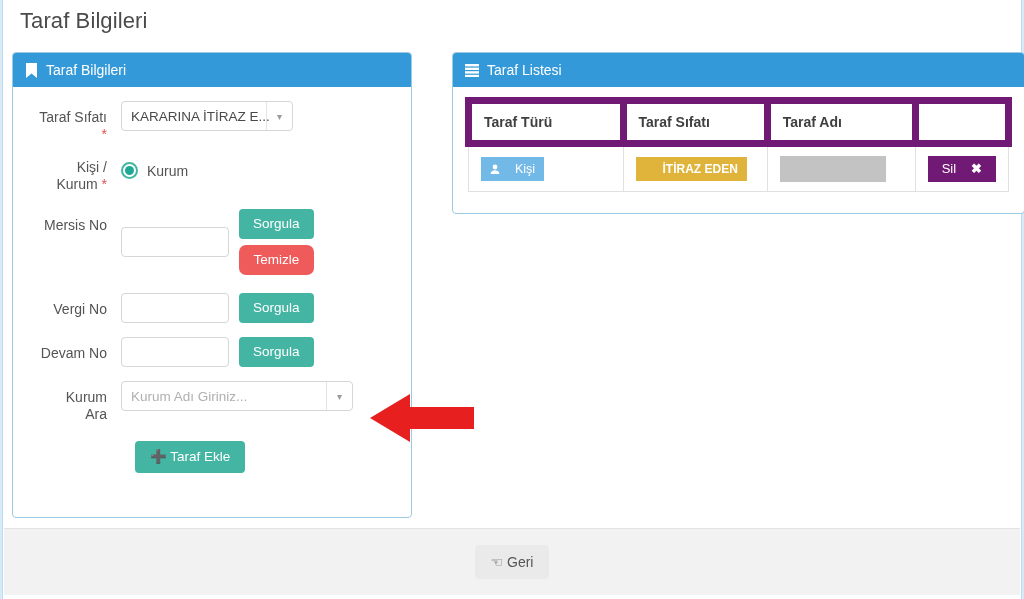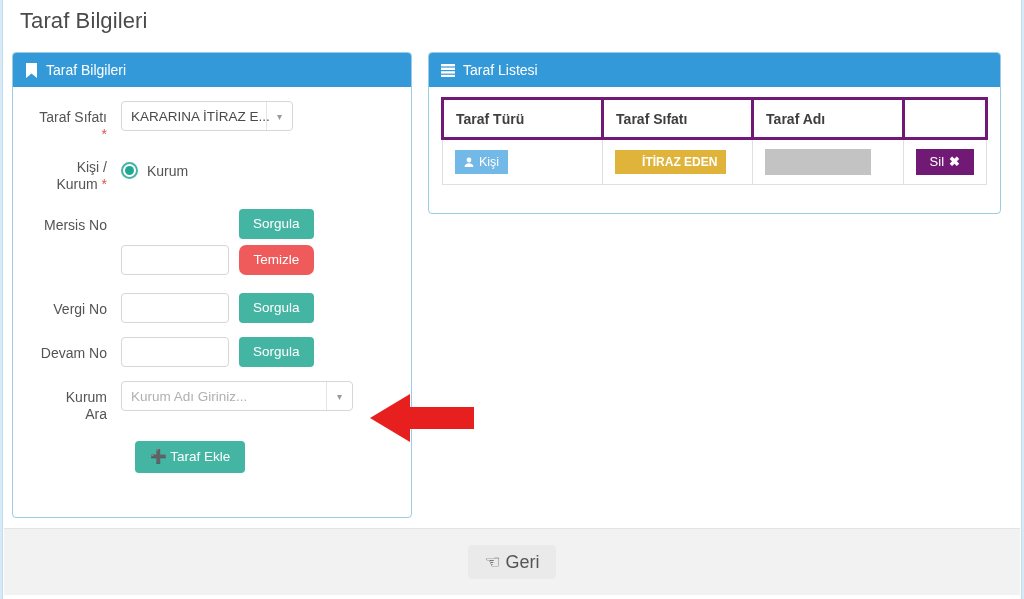--- a/index.html
+++ b/index.html
@@ -47,42 +47,42 @@
     font-size: 14px;
     padding: 9px 12px;
     display: flex;
     align-items: center;
     gap: 8px;
     border-radius: 3px 3px 0 0;
   }
   .panel-head .ico { display: inline-flex; align-items: center; }
 
   #panel-left  { left: 12px;  top: 52px; width: 400px; height: 466px; }
-  #panel-right { left: 428px; top: 52px; width: 573px; height: 162px; }
+  #panel-right { left: 452px; top: 52px; width: 573px; height: 162px; }
 
   .panel-body { padding: 14px 16px 10px 12px; }
 
   
   .frow {
     display: flex;
     align-items: flex-start;
     margin-bottom: 14px;
   }
   .flabel {
     width: 96px;
     flex: 0 0 96px;
     text-align: right;
     padding-right: 14px;
     font-size: 14px;
     color: #545454;
     line-height: 17px;
     padding-top: 8px;
   }
   .flabel .req { color: #d9534f; font-size: 14px; }
-  .fctrl { flex: 1 1 auto; display: flex; align-items: flex-end; gap: 10px; flex-wrap: wrap; }
+  .fctrl { flex: 1 1 auto; display: flex; align-items: center; gap: 10px; flex-wrap: wrap; }
 
   .selbox {
     position: relative;
     height: 30px;
     border: 1px solid #d6d6d6;
     border-radius: 4px;
     background: #fff;
     display: flex;
     align-items: center;
     font-size: 13.5px;
@@ -147,37 +147,37 @@
     border-collapse: collapse;
     background: #fff;
     border: 1px solid #e0e0e0;
   }
   table.tlist th {
     text-align: left;
     font-size: 14px;
     font-weight: bold;
     color: #3f3f3f;
     padding: 10px 12px;
-    border: 3px solid #701a75;
+    border: 7px solid #701a75;
     background: #fff;
     height: 40px;
   }
   table.tlist td {
     padding: 9px 12px;
     border: 1px solid #e0e0e0;
     height: 44px;
     vertical-align: middle;
   }
   .col-turu  { width: 35%; }
   .col-sifat { width: 31%; }
   .col-adi   { width: 29%; }
   .col-act   { width: 22%; }
 
   .badge {
-    display: inline-flex; align-items: center; gap: 5px;
+    display: inline-flex; align-items: center; gap: 15px;
     border-radius: 0;
     font-size: 12.5px;
     color: #fff;
     padding: 5px 9px;
     line-height: 14px;
   }
   .badge-blue   { background: #73b9e8; }
   .badge-yellow { background: #e0b43a; font-weight: bold; font-size: 12px; padding-left: 27px; }
   .badge-del    { background: #701a75; padding: 6px 14px; font-size: 13px; }
   .redact {
@@ -192,21 +192,21 @@
     position: absolute;
     left: 4px; right: 4px;
     top: 528px; height: 67px;
     background: #f2f2f2;
     border-top: 1px solid #e3e3e3;
     display: flex;
     align-items: center;
     justify-content: center;
     gap: 10px;
   }
-  #footer .btn { padding: 9px 16px; font-size: 18px; text-align: center; }
+  #footer .btn { padding: 9px 16px; font-size: 14px; text-align: center; }
 
   
   #annot-arrow {
     position: absolute;
     left: 370px; top: 392px;
     width: 104px; height: 52px;
     pointer-events: none;
   }
   svg { display: block; }
 </style>

